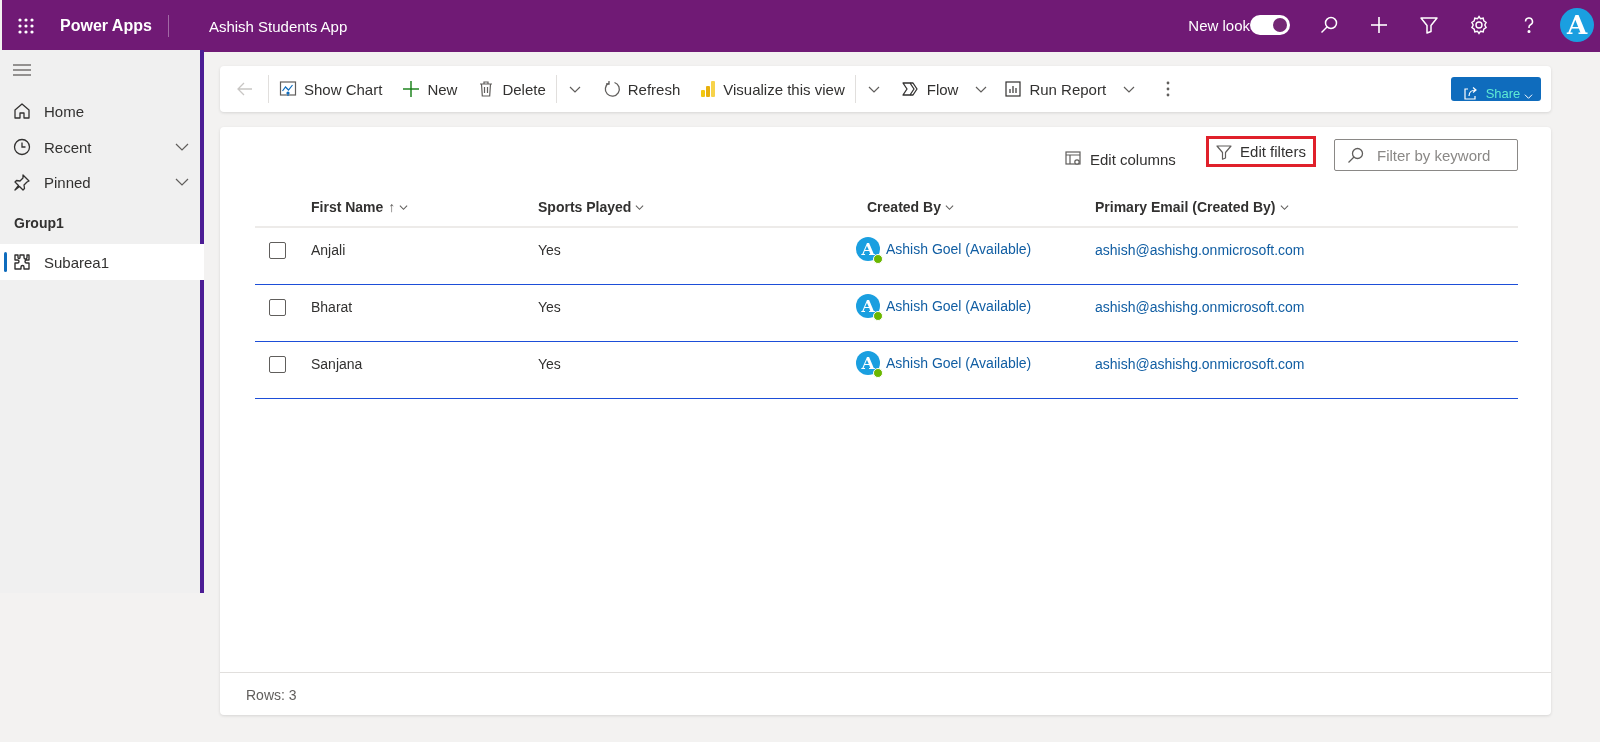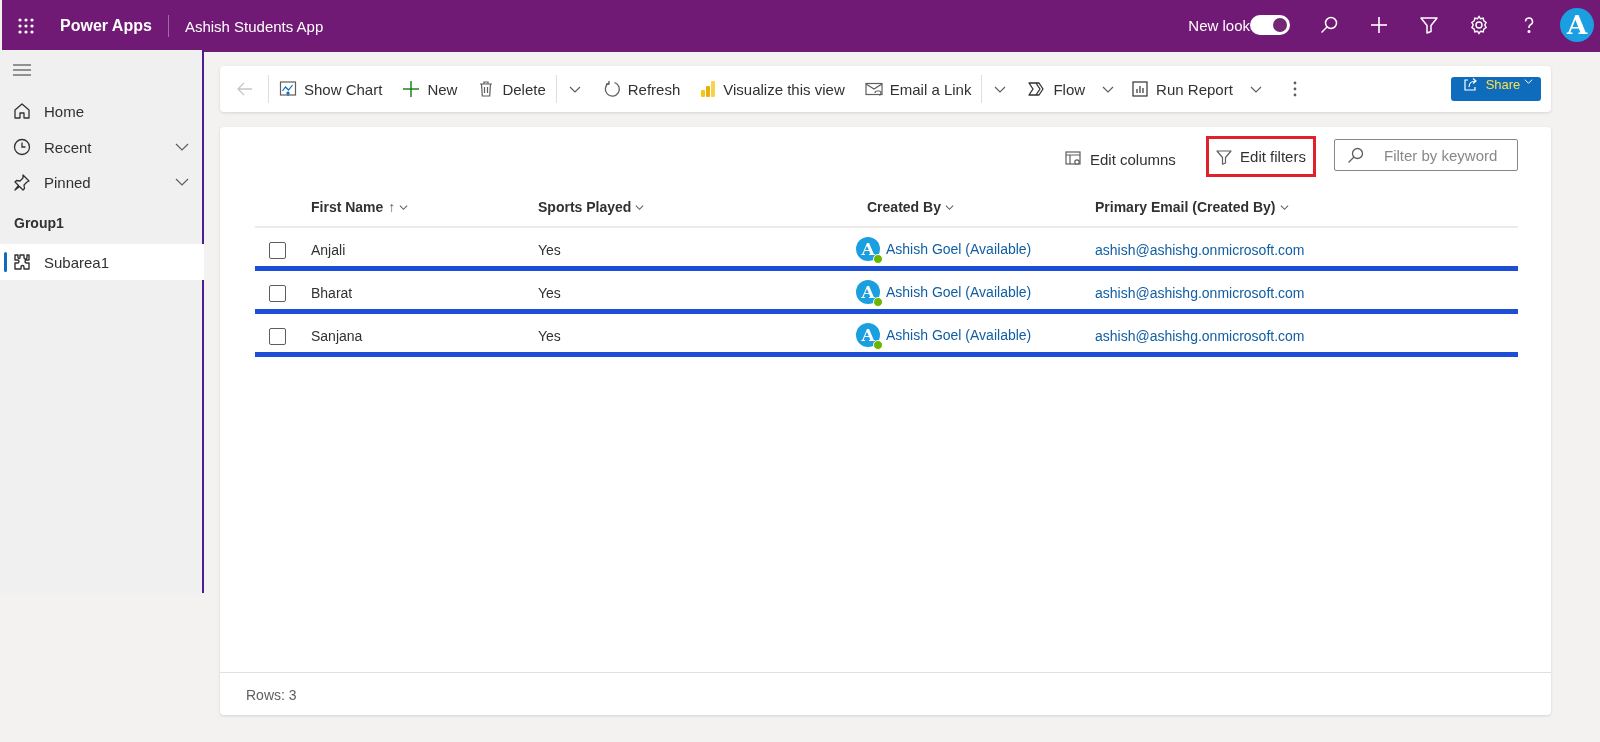--- a/index.html
+++ b/index.html
@@ -5,66 +5,66 @@
   * { box-sizing: border-box; margin: 0; padding: 0; }
   html, body { width: 1600px; height: 742px; overflow: hidden; }
   body { font-family: "Liberation Sans", "DejaVu Sans", sans-serif; background: #f3f2f1; color: #242424; position: relative; }
   svg { display: block; }
 
   
   .topbar { position: absolute; left: 2px; top: 0; width: 1600px; height: 52px; background: #701a75; color: #fff; display: flex; align-items: center; }
   .waffle { width: 48px; height: 50px; display: flex; align-items: center; justify-content: center; margin-left: 0; cursor: pointer; }
   .brand { font-size: 16px; font-weight: bold; margin-left: 10px; color: #fff; }
   .sep { width: 1px; height: 22px; background: rgba(255,255,255,0.35); margin: 0 16px; }
-  .app-name { font-size: 15px; color: #fff; }
+  .app-name { font-size: 15px; color: #fff; margin-left: 24px; }
   .top-right { position: absolute; right: 0; top: 0; height: 50px; display: flex; align-items: center; }
   .newlook-label { font-size: 15px; color: #fff; margin-right: 0; }
   .toggle { width: 40px; height: 20px; background: #fff; border-radius: 10px; position: relative; margin-right: 14px; cursor: pointer; }
   .toggle::after { content: ""; position: absolute; right: 3px; top: 3px; width: 14px; height: 14px; border-radius: 50%; background: #742774; }
   .top-icon { width: 50px; height: 50px; display: flex; align-items: center; justify-content: center; cursor: pointer; }
   .avatar-top { width: 34px; height: 34px; border-radius: 50%; background: #1a9fe0; color: #fff; font-family: "DejaVu Serif", serif; font-weight: bold; font-size: 26px; display: flex; align-items: center; justify-content: center; margin: 0 8px 0 6px; }
 
   
-  .sidebar { position: absolute; left: 0; top: 50px; width: 204px; height: 543px; background: #f0f0f0; border-right: 2px solid #4c1d95; }
+  .sidebar { position: absolute; left: 0; top: 50px; width: 204px; height: 543px; background: #f0f0f0; border-right: 4px solid #4c1d95; }
   .hamburger { position: absolute; left: 12px; top: 12px; width: 22px; height: 18px; cursor: pointer; }
   .nav-item { position: absolute; left: 0; width: 204px; height: 36px; display: flex; align-items: center; cursor: pointer; }
   .nav-item .ico { width: 20px; margin-left: 12px; display: flex; align-items: center; justify-content: center; }
   .nav-item .lbl { margin-left: 12px; font-size: 15px; color: #323130; }
   .nav-item .chev { position: absolute; right: 14px; top: 10px; }
   .group-label { position: absolute; left: 14px; top: 165px; font-size: 14px; font-weight: bold; color: #323130; }
   .nav-item.active { background: #fff; }
   .nav-item.active::before { content: ""; position: absolute; left: 4px; top: 8px; width: 3px; height: 20px; background: #0f6cbd; border-radius: 2px; }
 
   
   .cmdbar { position: absolute; left: 220px; top: 66px; width: 1331px; height: 46px; background: #fff; border-radius: 4px; box-shadow: 0 1px 3px rgba(0,0,0,0.12); display: flex; align-items: center; }
   .cmd { display: flex; align-items: center; height: 46px; padding: 12px 10px; font-size: 15px; color: #323130; cursor: pointer; white-space: nowrap; }
   .cmd .ci { margin-right: 7px; display: flex; align-items: center; }
   .cmd-sep { width: 1px; height: 28px; background: #e1dfdd; }
   .cmd-chev { width: 36px; height: 46px; display: flex; align-items: center; justify-content: center; cursor: pointer; }
-  .share-btn { position: absolute; right: 10px; top: 11px; height: 24px; width: 90px; background: #0f6cbd; color: #fde047; border-radius: 3px; display: flex; align-items: flex-start; justify-content: center; font-size: 13px; cursor: pointer; }
+  .share-btn { position: absolute; right: 10px; top: 11px; height: 24px; width: 90px; background: #0f6cbd; color: #5eead4; border-radius: 3px; display: flex; align-items: flex-end; justify-content: center; font-size: 13px; cursor: pointer; }
   .share-btn span { margin: 0 4px; }
 
   
   .panel { position: absolute; left: 220px; top: 127px; width: 1331px; height: 588px; background: #fff; border-radius: 4px; box-shadow: 0 1px 3px rgba(0,0,0,0.12); }
   .view-title { position: absolute; left: 35px; top: 18px; font-size: 21px; color: #242424; display: flex; align-items: center; cursor: pointer; }
   .view-title .chev { margin-left: 8px; }
   .edit-cols { position: absolute; left: 845px; top: 20px; height: 24px; display: flex; align-items: center; font-size: 15px; color: #323130; cursor: pointer; }
   .edit-cols .ci { margin-right: 8px; }
-  .edit-filters { position: absolute; left: 986px; top: 9px; width: 110px; height: 41px; border: 3px solid #e0202a; display: flex; align-items: center; justify-content: center; font-size: 15px; color: #323130; cursor: pointer; }
+  .edit-filters { position: absolute; left: 986px; top: 9px; width: 110px; height: 31px; border: 3px solid #e0202a; display: flex; align-items: center; justify-content: center; font-size: 15px; color: #323130; cursor: pointer; }
   .edit-filters .ci { margin-right: 8px; }
   .filter-box { position: absolute; left: 1114px; top: 12px; width: 184px; height: 32px; border: 1px solid #8a8886; border-radius: 2px; display: flex; align-items: center; padding-left: 12px; }
-  .filter-box input { border: none; outline: none; font-family: "Liberation Sans", sans-serif; font-size: 15px; color: #a16207; margin-left: 20px; width: 140px; background: transparent; }
+  .filter-box input { border: none; outline: none; font-family: "Liberation Sans", sans-serif; font-size: 15px; color: #a16207; margin-left: 13px; width: 140px; background: transparent; }
   .filter-box input::placeholder { color: #8a8886; }
 
   .grid { position: absolute; left: 35px; top: 60px; width: 1263px; text-align: right; }
   .grid-head { height: 41px; display: flex; align-items: center; border-bottom: 2px solid #edebe9; position: relative; }
   .col-h { position: absolute; top: 12px; font-size: 14px; font-weight: bold; color: #323130; display: flex; align-items: center; cursor: pointer; white-space: nowrap; }
   .col-h .sort { margin-left: 5px; font-weight: normal; color: #605e5c; }
   .col-h .dd { margin-left: 4px; }
-  .row { height: 43px; position: relative; border-bottom: 5px solid #1d4ed8; }
+  .row { height: 57px; position: relative; border-bottom: 1px solid #1d4ed8; }
   .cb { position: absolute; left: 14px; top: 14px; width: 17px; height: 17px; border: 1px solid #605e5c; border-radius: 2px; cursor: pointer; background: #fff; }
   .cell { position: absolute; top: 14px; font-size: 14px; color: #323130; white-space: nowrap; }
   .cell.link { color: #115ea3; cursor: pointer; }
   .user-cell { position: absolute; left: 601px; top: 9px; display: flex; align-items: center; cursor: pointer; }
   .mini-av { width: 24px; height: 24px; border-radius: 50%; background: #1a9fe0; color: #fff; font-family: "DejaVu Serif", serif; font-weight: bold; font-size: 17px; display: flex; align-items: center; justify-content: center; position: relative; }
   .presence { position: absolute; right: -3px; bottom: -3px; width: 10px; height: 10px; border-radius: 50%; background: #6bb700; border: 1.5px solid #fff; }
   .user-cell .name { margin-left: 6px; font-size: 14px; color: #115ea3; }
 
   .footer-line { position: absolute; left: 0; top: 545px; width: 1331px; height: 1px; background: #e1dfdd; }
   .rows-count { position: absolute; left: 26px; top: 560px; font-size: 14px; color: #605e5c; }
@@ -239,30 +239,20 @@
   <div class="cmd">
     <span class="ci">
       <svg width="16" height="18" viewBox="0 0 16 18">
           <rect x="1" y="10" width="4" height="7" rx="1" fill="#f2c811"></rect>
           <rect x="6" y="6" width="4" height="11" rx="1" fill="#e8b00d"></rect>
           <rect x="11" y="1" width="4" height="16" rx="1" fill="#f7d34a"></rect>
         </svg>
     </span>
     <span>Visualize this view</span>
   </div>
-  <div class="cmd">
-    <span class="ci">
-      <svg width="18" height="18" viewBox="0 0 18 18" fill="none" stroke="#605e5c" stroke-width="1.2">
-          <rect x="1" y="3.5" width="16" height="11"></rect>
-          <path d="M1 4l8 5 8-5"></path>
-          <path d="M10 13a2 2 0 0 1 2-2h2a2 2 0 0 1 0 4"></path>
-        </svg>
-    </span>
-    <span>Email a Link</span>
-  </div>
   <div class="cmd-sep"></div>
   <div class="cmd-chev">
     <svg width="14" height="14" viewBox="0 0 14 14" fill="none" stroke="#605e5c" stroke-width="1.2">
         <path d="M2 5l5 5 5-5"></path>
       </svg>
   </div>
   <div class="cmd">
     <span class="ci">
       <svg width="18" height="18" viewBox="0 0 18 18" fill="none" stroke="#323130" stroke-width="1.3" stroke-linejoin="round">
           <path d="M1 3h7l4 6-4 6H1l4-6z"></path>

